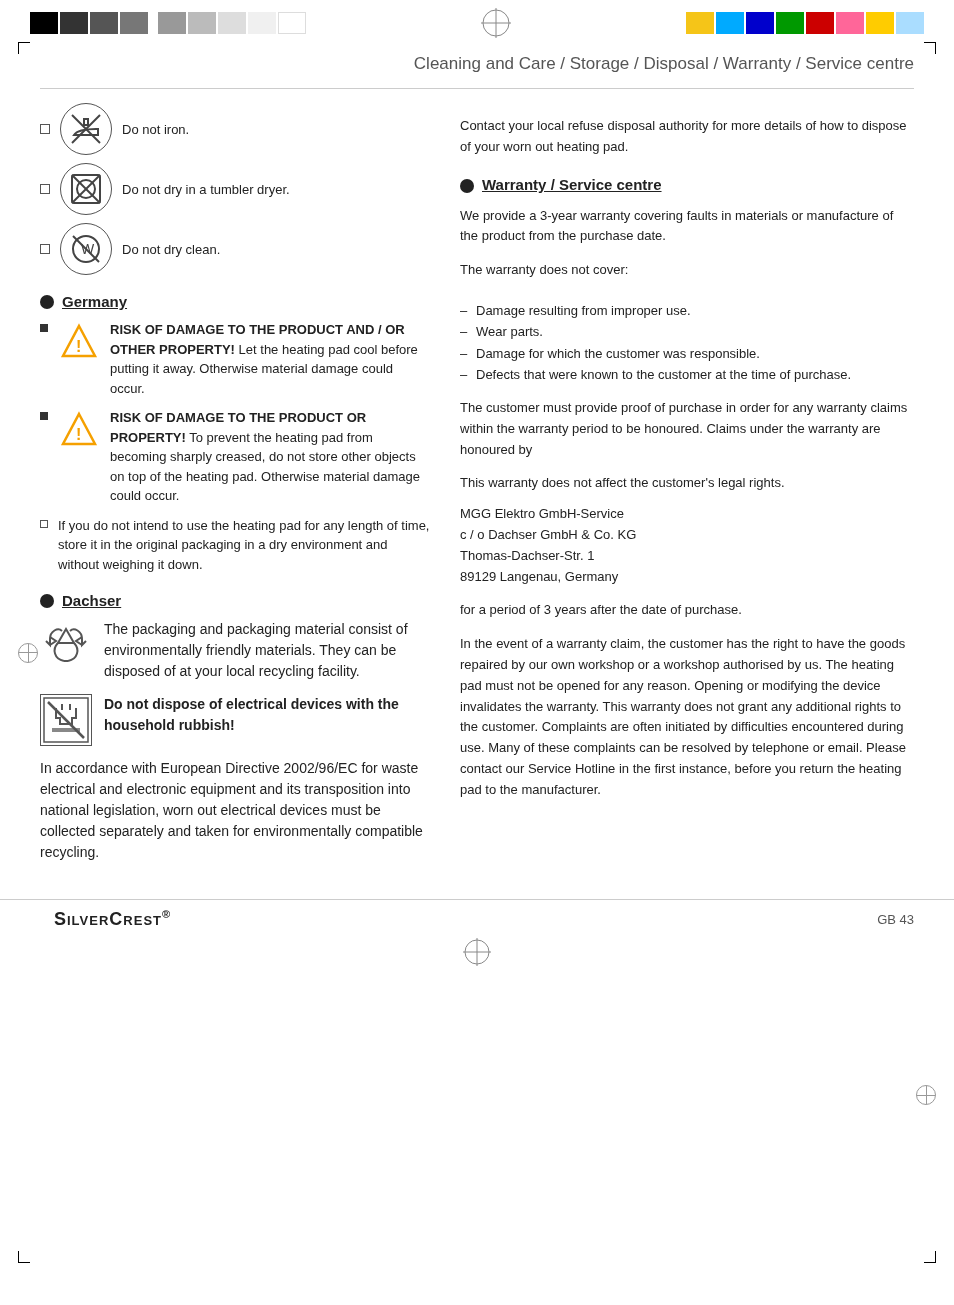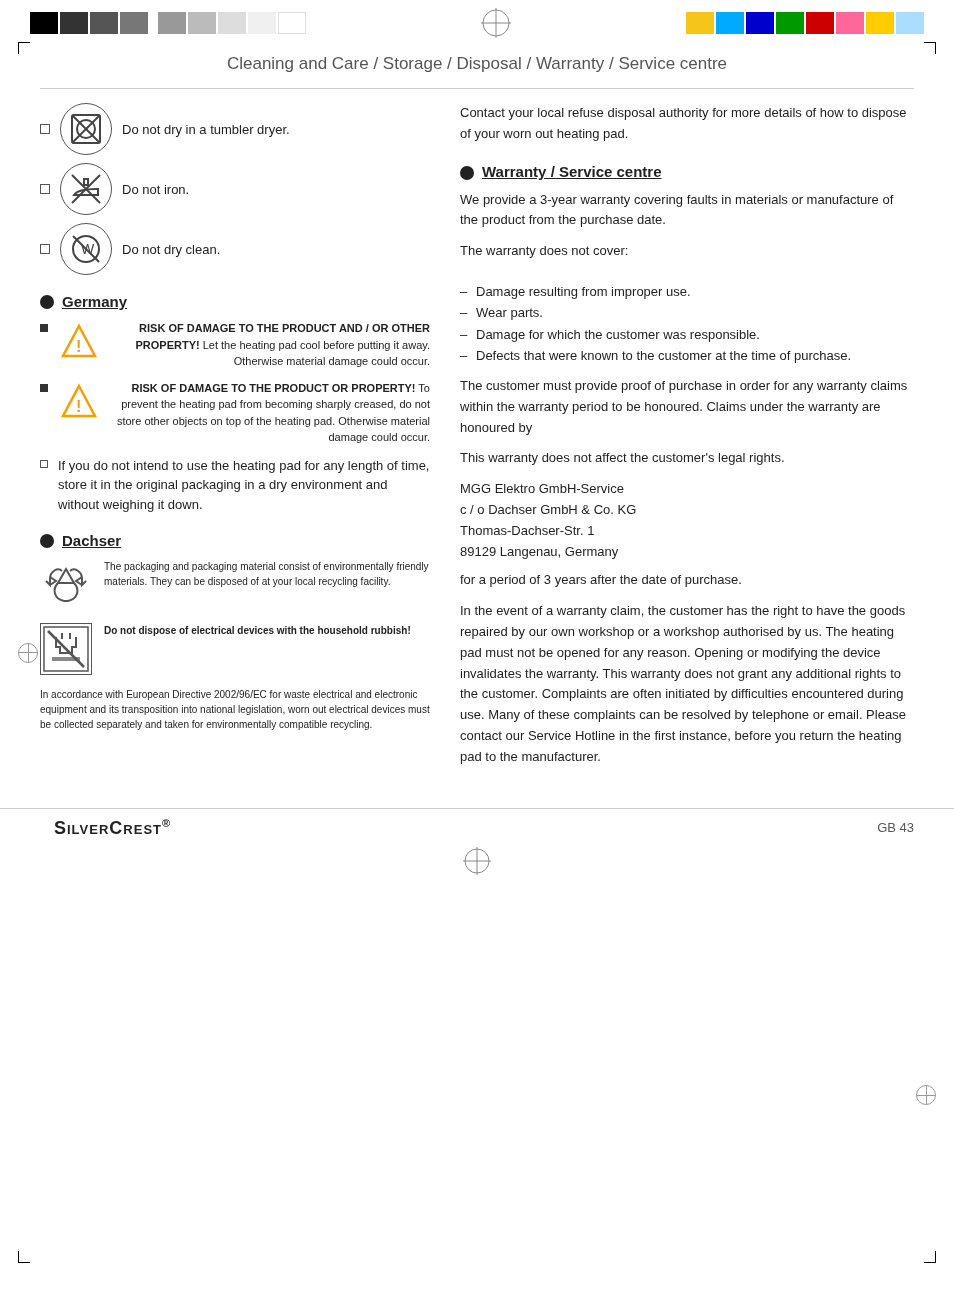--- a/index.html
+++ b/index.html
@@ -108,21 +108,21 @@
     .crosshair-right::before { width: 1px; height: 100%; }
     .crosshair-right::after { width: 100%; height: 1px; }
 
     
     .main-content {
       padding: 0 40px 20px 40px;
     }
 
     
     .page-header {
-      text-align: center;
+      text-align: right;
       font-size: 17px;
       color: #555;
       padding: 8px 0 14px 0;
       border-bottom: 1px solid #ccc;
       margin-bottom: 14px;
     }
 
     
     .two-col {
       display: flex;
@@ -197,23 +197,22 @@
       margin-bottom: 10px;
     }
     .warning-bullet {
       width: 8px;
       height: 8px;
       background: #333;
       margin-top: 4px;
       flex-shrink: 0;
     }
     .warning-text {
-      font-size: 11px;
+      font-size: 13px;
       line-height: 1.5;
-      text-align: right;
     }
     .warning-bold {
       font-weight: bold;
     }
 
     .storage-note {
       display: flex;
       align-items: flex-start;
       gap: 10px;
       margin-bottom: 6px;
@@ -249,35 +248,36 @@
       width: 52px;
       height: 52px;
       border: 1.5px solid #555;
       display: flex;
       align-items: center;
       justify-content: center;
       flex-shrink: 0;
       position: relative;
     }
     .disposal-text {
-      font-size: 10px;
+      font-size: 14px;
       line-height: 1.5;
     }
 
     
     .warranty-header {
       display: flex;
       align-items: flex-end;
       gap: 8px;
       margin: 0 0 10px 0;
     }
     .warranty-text {
       font-size: 13px;
       line-height: 1.6;
       margin-bottom: 10px;
+      margin-top: 13px;
     }
     .warranty-list {
       list-style: none;
       margin: 20px 0 10px 0;
     }
     .warranty-list li {
       padding-left: 16px;
       position: relative;
       font-size: 13px;
       line-height: 1.5;
@@ -385,40 +385,40 @@
   <div class="page-header">Cleaning and Care / Storage / Disposal / Warranty / Service centre</div>
 
   <div class="two-col">
 
     <div class="col-left">
 
       <div class="care-item">
         <div class="care-checkbox"></div>
         <div class="care-icon">
           <svg viewBox="0 0 36 36" fill="none" stroke="#444" stroke-width="2">
+            <path d="M6 24 Q10 18 28 18 L30 18 L30 24 Z" fill="none"></path>
+            <rect x="16" y="8" width="4" height="6" fill="none"></rect>
+            <line x1="4" y1="4" x2="32" y2="32"></line>
+            <line x1="32" y1="4" x2="4" y2="32"></line>
+          </svg>
+        </div>
+        <span class="care-label">Do not iron.</span>
+      </div>
+
+      <div class="care-item">
+        <div class="care-checkbox"></div>
+        <div class="care-icon">
+          <svg viewBox="0 0 36 36" fill="none" stroke="#444" stroke-width="2">
             <rect x="4" y="4" width="28" height="28" rx="2" fill="none"></rect>
             <circle cx="18" cy="18" r="9" fill="none"></circle>
             <line x1="4" y1="4" x2="32" y2="32"></line>
             <line x1="32" y1="4" x2="4" y2="32"></line>
           </svg>
         </div>
         <span class="care-label">Do not dry in a tumbler dryer.</span>
-      </div>
-
-      <div class="care-item">
-        <div class="care-checkbox"></div>
-        <div class="care-icon">
-          <svg viewBox="0 0 36 36" fill="none" stroke="#444" stroke-width="2">
-            <path d="M6 24 Q10 18 28 18 L30 18 L30 24 Z" fill="none"></path>
-            <rect x="16" y="8" width="4" height="6" fill="none"></rect>
-            <line x1="4" y1="4" x2="32" y2="32"></line>
-            <line x1="32" y1="4" x2="4" y2="32"></line>
-          </svg>
-        </div>
-        <span class="care-label">Do not iron.</span>
       </div>
 
       <div class="care-item">
         <div class="care-checkbox"></div>
         <div class="care-icon">
           <svg viewBox="0 0 36 36" fill="none" stroke="#444" stroke-width="2">
             <circle cx="18" cy="18" r="13" fill="none"></circle>
             <text x="13" y="23" font-size="14" fill="#444" stroke="none">W</text>
             <line x1="5" y1="5" x2="31" y2="31"></line>
           </svg>

